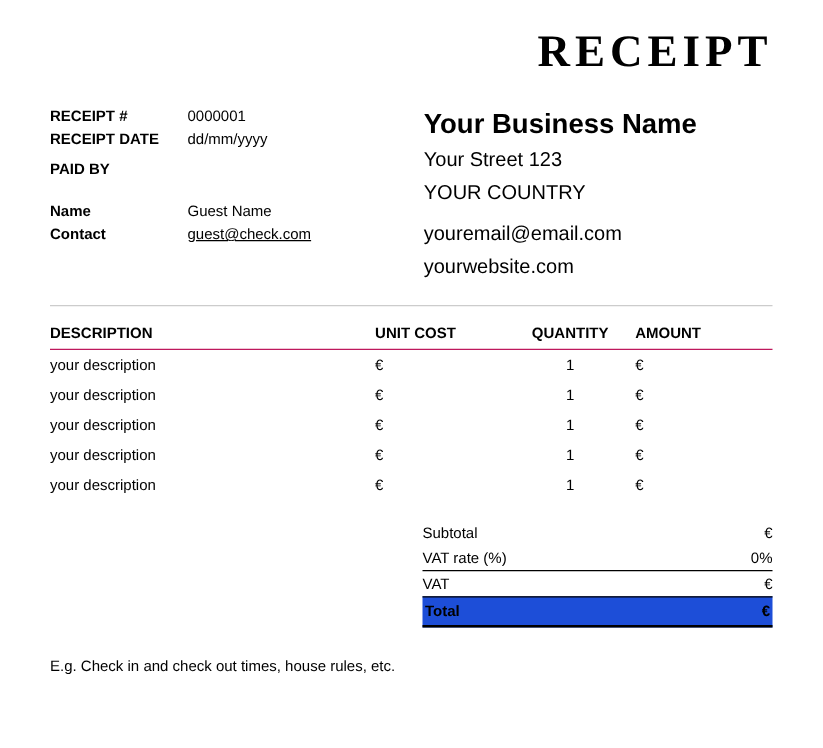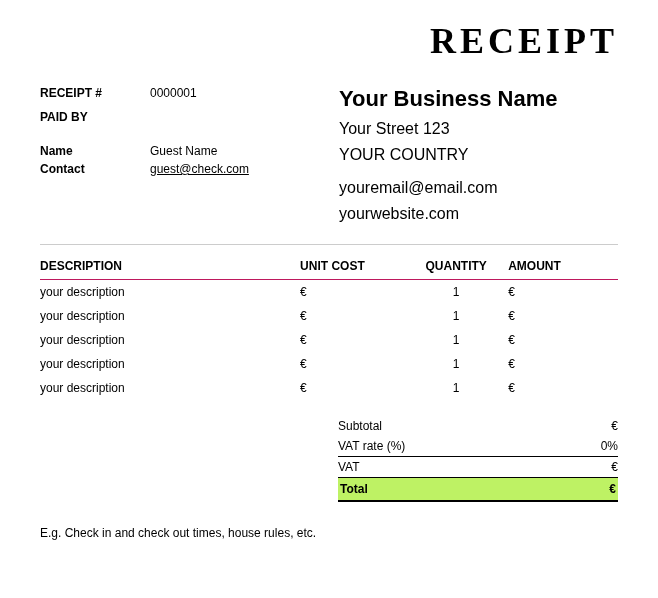--- a/index.html
+++ b/index.html
@@ -100,21 +100,21 @@
     .totals-row {
       display: flex;
       justify-content: space-between;
       font-size: 12px;
       padding: 3px 0;
     }
     .totals-row.total-bold {
       font-weight: bold;
       border-top: 1px solid #000;
       border-bottom: 2px solid #000;
-      background: #bef264;
+      background: #1d4ed8;
       padding: 4px 2px;
     }
     .totals-label { font-weight: normal; }
     .totals-label.bold { font-weight: bold; }
     .totals-value { text-align: right; }
     .additional-section {
       margin-top: 24px;
     }
     .additional-label {
       font-weight: bold;
@@ -131,20 +131,24 @@
 </head>
 <body>
 
 <h1 class="receipt-title">RECEIPT</h1>
 
 <div class="top-section">
   <div class="left-info">
     <div class="info-row">
       <span class="info-label">RECEIPT #</span>
       <span class="info-value">0000001</span>
+    </div>
+    <div class="info-row">
+      <span class="info-label">RECEIPT DATE</span>
+      <span class="info-value">dd/mm/yyyy</span>
     </div>
 
     <div class="paid-by-section">
       <div class="paid-by-label">PAID BY</div>
       <div class="info-row">
         <span class="info-label">Name</span>
         <span class="info-value">Guest Name</span>
       </div>
       <div class="info-row">
         <span class="info-label">Contact</span>

